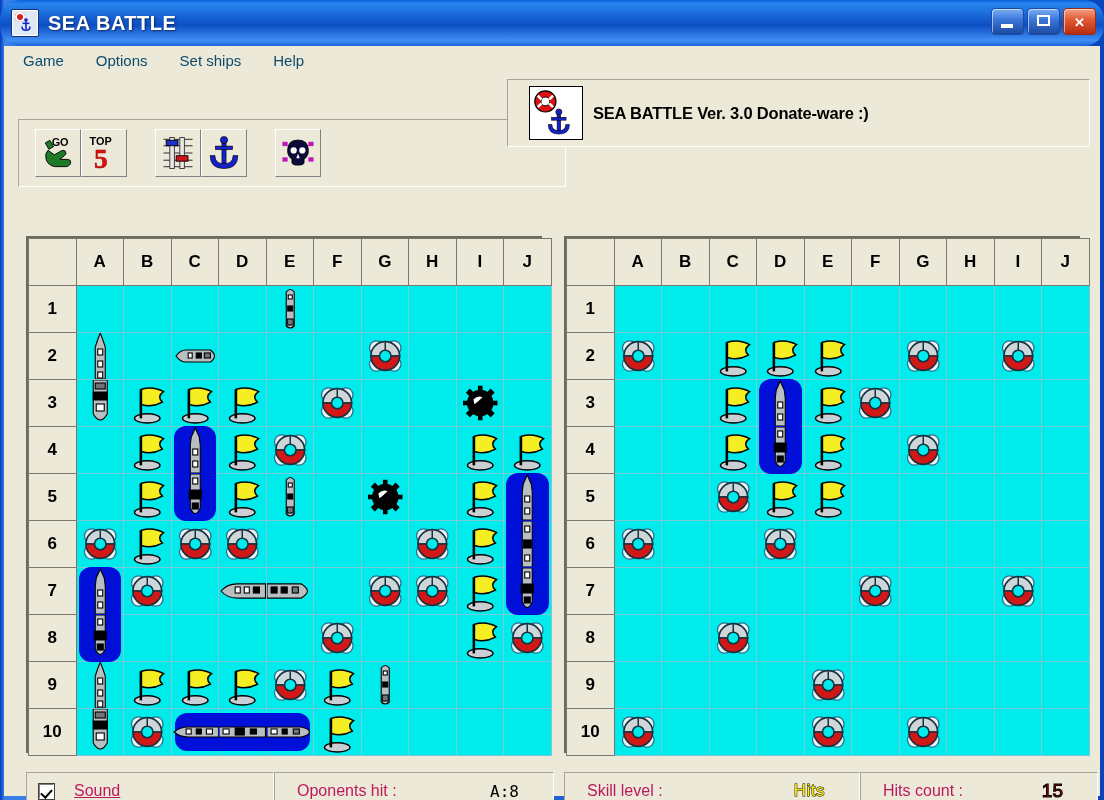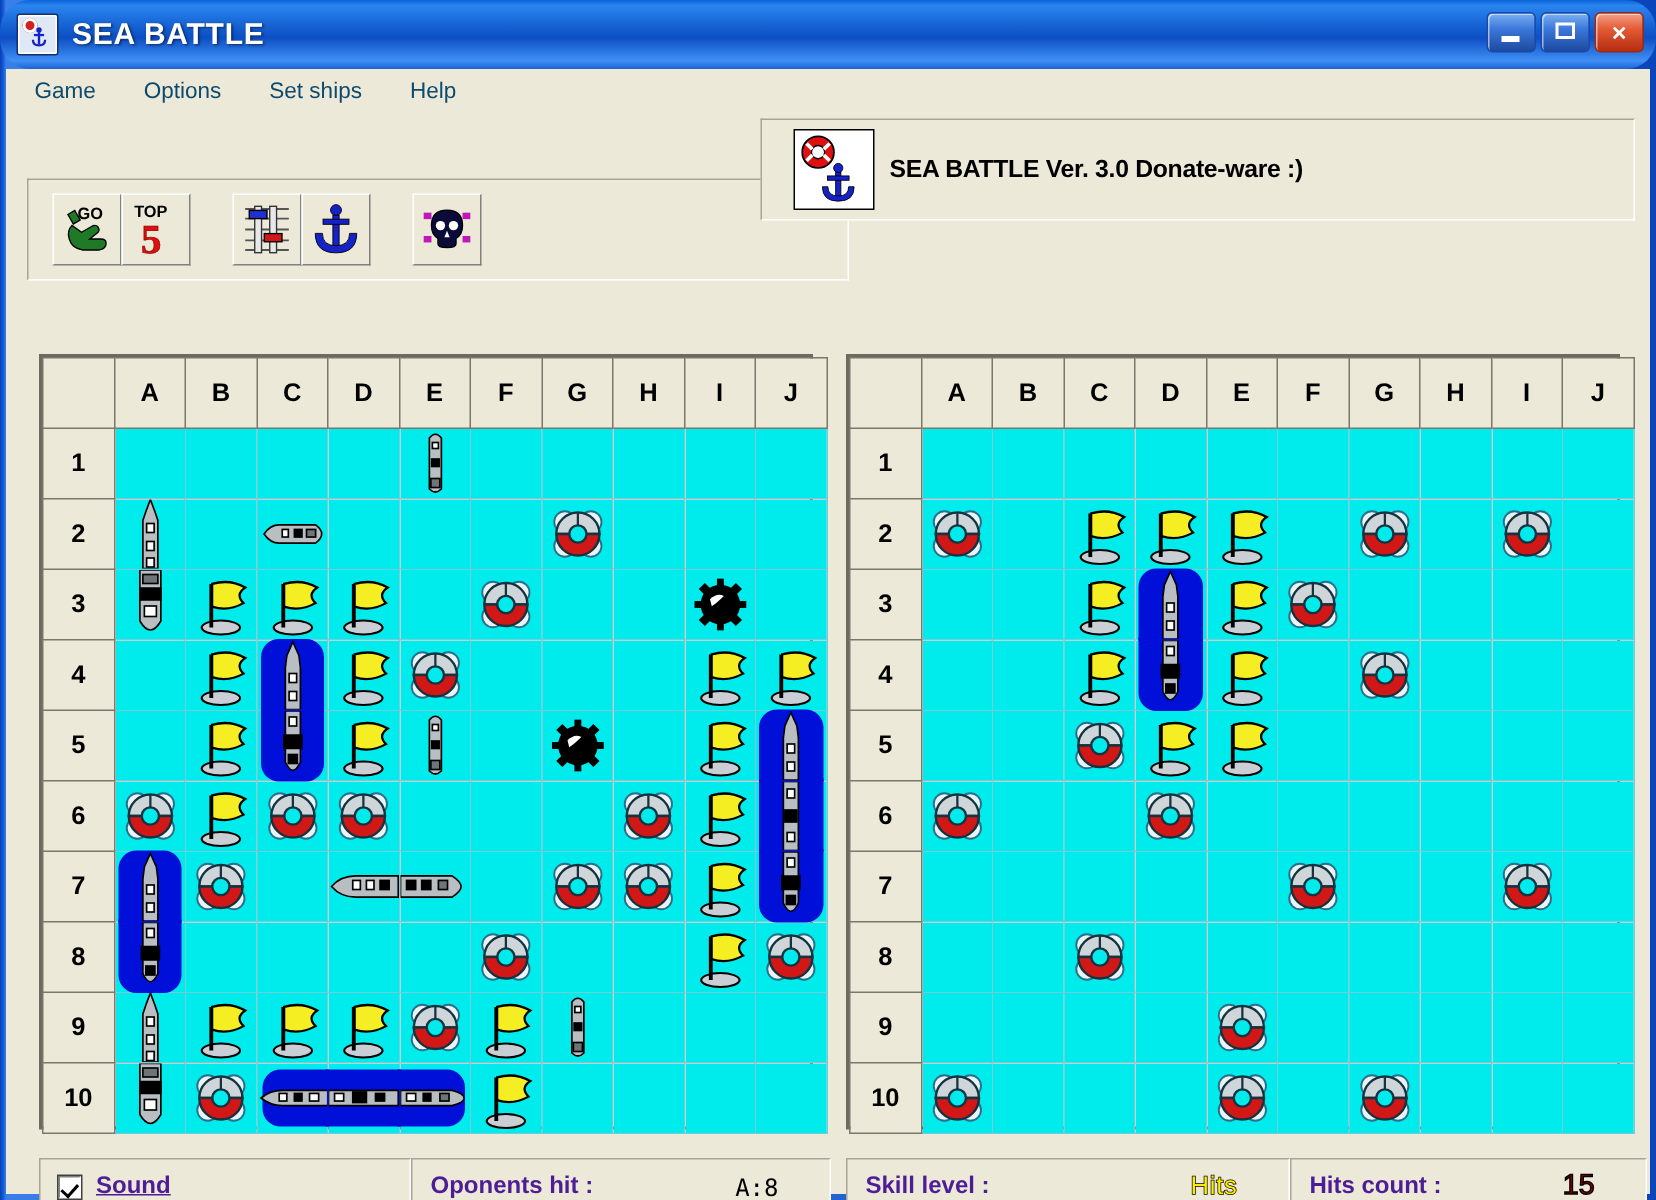--- a/index.html
+++ b/index.html
@@ -132,21 +132,21 @@
   .sb-skill{left:546px;width:296px;padding-left:12px;}
   .sb-hits{left:842px;width:238px;padding-left:12px;}
   .chk{
     width:15px;height:15px;background:#fff;box-sizing:border-box;
     border-top:1px solid #808080;border-left:1px solid #808080;
     border-bottom:1px solid #fff;border-right:1px solid #fff;
     outline:1px solid #404040;position:relative;flex:none;cursor:pointer;
   }
   .chk::after{content:"";position:absolute;left:3px;top:2px;width:5px;height:9px;
     border:solid #000;border-width:0 2px 2px 0;transform:rotate(42deg);}
-  .sb-label{font-size:16px;font-weight:bold;color:#4c1d95;}
+  .sb-label{font-size:16px;font-weight:normal;color:#be185d;margin-left:10px;}
   .sb-label.u{text-decoration:underline;text-decoration-skip-ink:none;}
   .sb-val{font-size:17px;font-weight:normal;margin-left:auto;margin-right:34px;}
   .sb-val.mono{font-family:"DejaVu Sans Mono",monospace;font-size:16px;color:#000;}
   .sb-val.skill{color:#ffee00;-webkit-text-stroke:1px #000;paint-order:stroke fill;letter-spacing:.5px;}
   .sb-val.hits{color:#b50000;-webkit-text-stroke:1px #000;font-size:19px;}
 </style>
 </head>
 <body>
 
 <div id="app">

